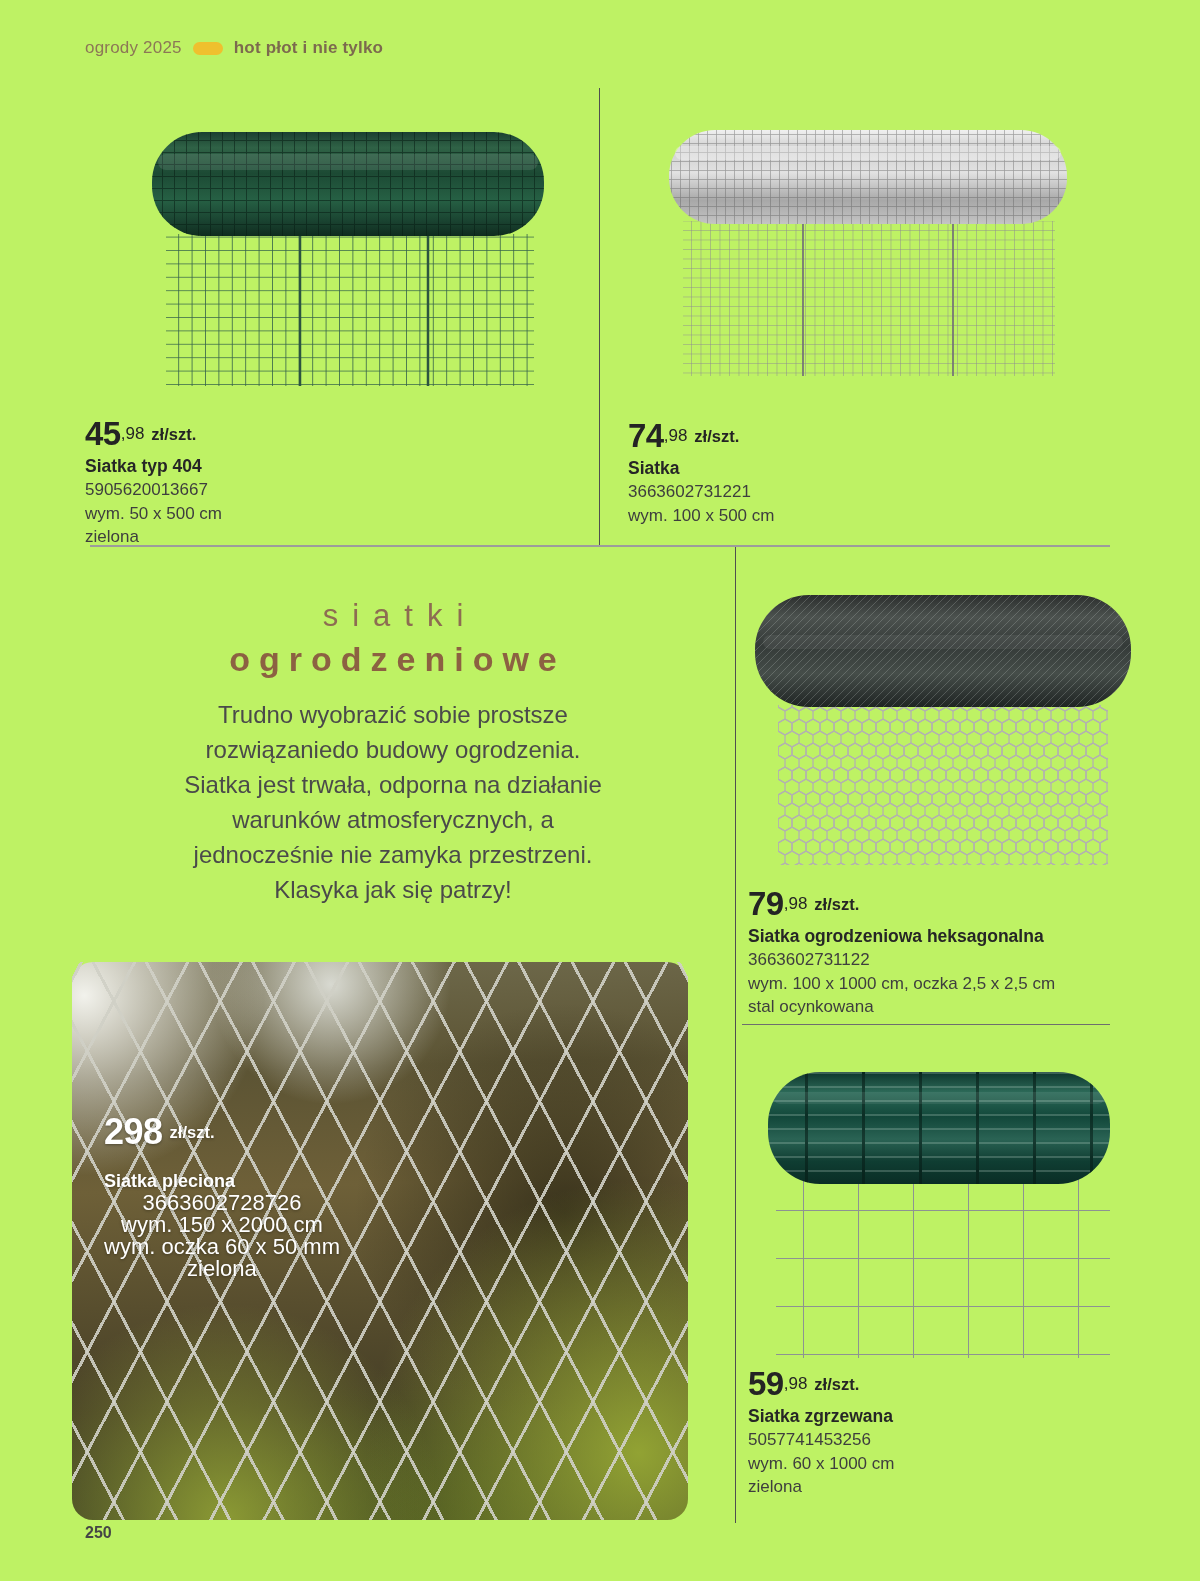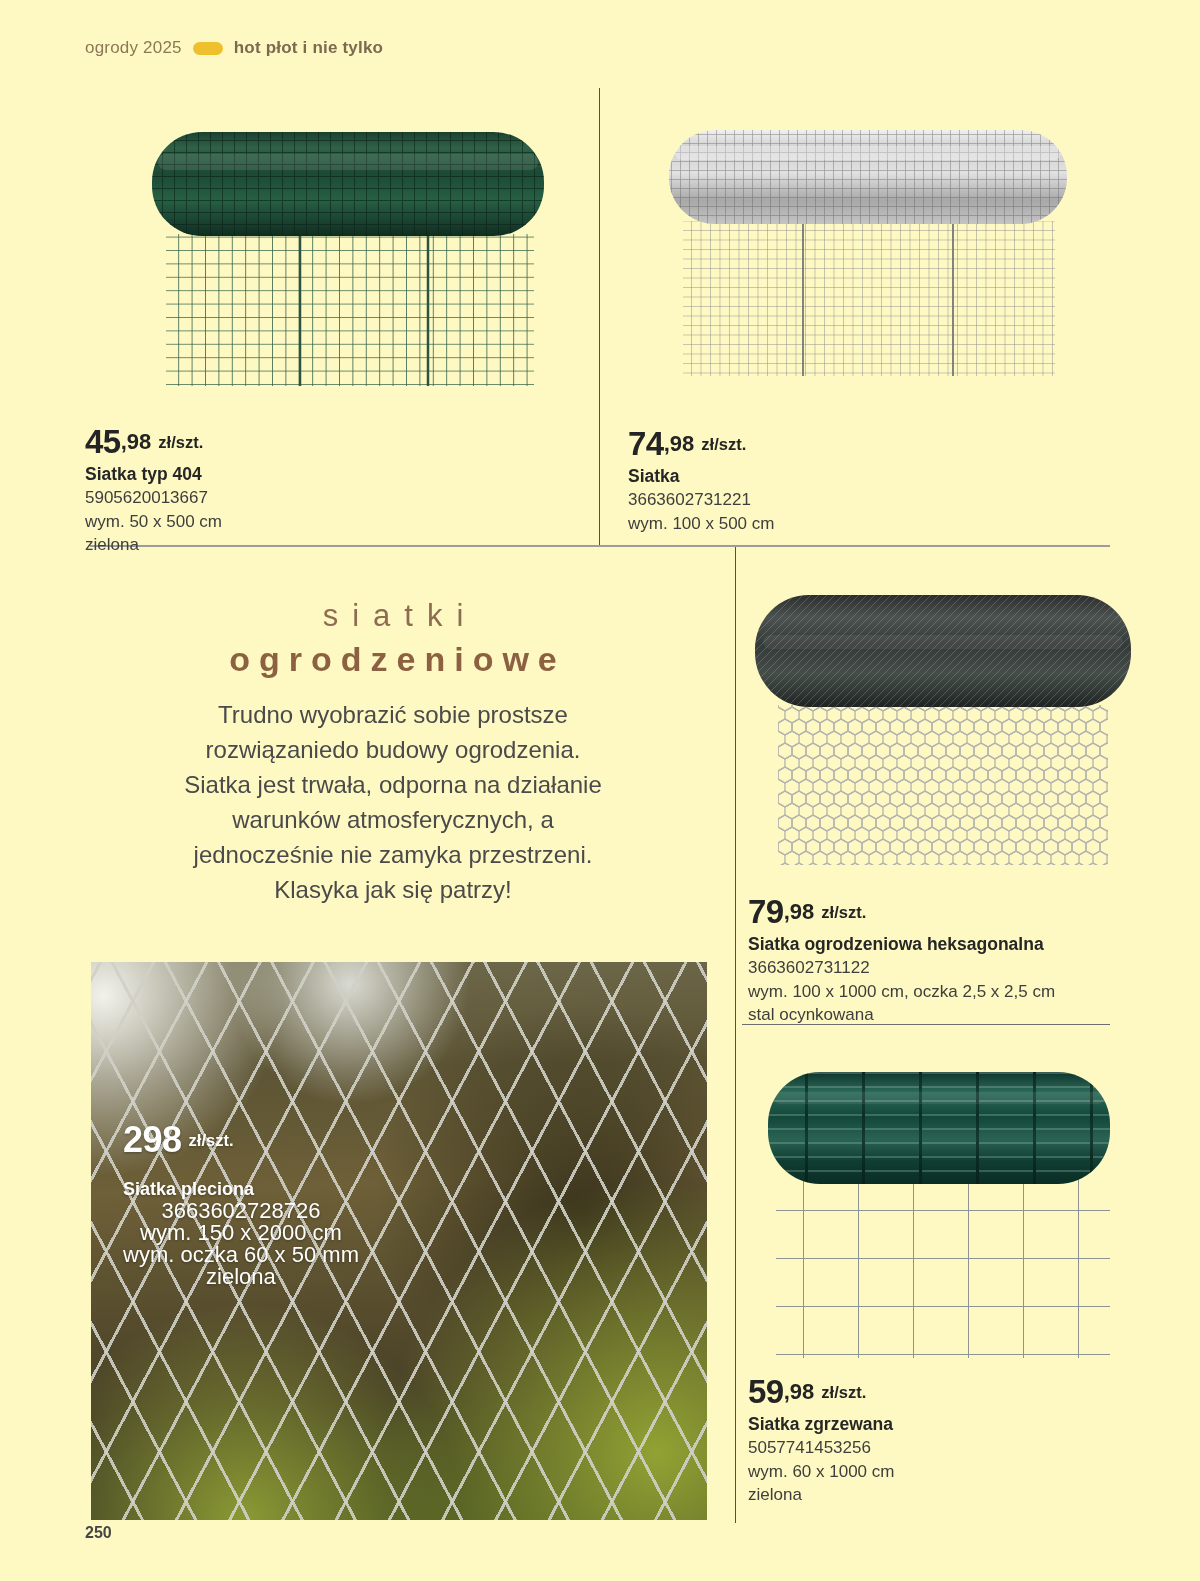--- a/index.html
+++ b/index.html
@@ -1,57 +1,58 @@
 <!DOCTYPE html>
 <html><head>
 <meta charset="utf-8">
 <style>
   html,body{margin:0;padding:0;background:#ffffff;}
   .page{
-    position:relative;width:1200px;height:1581px;background:#fef9c3;overflow:hidden;
+    position:relative;width:1200px;height:1581px;background:#bef264;overflow:hidden;
     font-family:"Liberation Sans",sans-serif;
   }
   
   .hdr{position:absolute;left:85px;top:38px;display:flex;align-items:center;font-size:17px;}
   .hdr-a{color:#8c7756;font-weight:400;letter-spacing:.2px;}
   .pill{width:30px;height:13px;border-radius:7px;background:#efc02e;margin:0 11px;}
   .hdr-b{color:#7c6a4e;font-weight:700;letter-spacing:.2px;}
   
   .vline,.hline{position:absolute;}
   .vline1{left:599px;top:88px;width:1px;height:457px;background:#4f4f4f;}
   .hline1{left:90px;top:545px;width:1020px;height:2px;background:#9c9c9c;}
   .vline2{left:735px;top:547px;width:1px;height:976px;background:#4f4f4f;}
   .hline2{left:742px;top:1024px;width:368px;height:1px;background:#6e6e6e;}
   
   .ptxt{position:absolute;color:#262626;}
-  .price{display:flex;align-items:flex-end;line-height:36px;color:#242424;margin-top:8px;}
+  .price{display:flex;align-items:flex-end;line-height:36px;color:#242424;}
   .p-int{font-size:33px;font-weight:700;letter-spacing:-.5px;}
-  .p-dec{font-size:22px;font-weight:700;}
+  .p-dec{font-size:17px;font-weight:400;}
   .p-unit{font-size:16.5px;font-weight:700;margin-left:7px;}
   .pname{font-size:17.5px;font-weight:700;color:#262626;margin-top:3px;line-height:23px;}
   .pline{font-size:17px;color:#3e3e3e;line-height:23.5px;font-weight:400;}
   
   .feature{position:absolute;left:85px;top:598px;width:616px;text-align:center;}
   .t1{margin:0;font-size:31px;font-weight:400;letter-spacing:14px;color:#8d6c52;text-indent:14px;}
   .t2{margin:6px 0 6px 0;font-size:34px;font-weight:700;letter-spacing:9px;color:#8c6142;text-indent:9px;}
   .para{margin-top:18px;font-size:24px;line-height:35px;color:#4a4a4a;}
   
   .pimg{position:absolute;}
   
   .photo{
-    position:absolute;left:91px;top:962px;width:616px;height:558px;margin:0;
+    position:absolute;left:72px;top:962px;width:616px;height:558px;margin:0;
     background-color:#57502f;
     background-image:
       radial-gradient(circle 300px at 2% 6%, rgba(242,242,236,1) 0%, rgba(242,242,236,0) 60%),
       radial-gradient(circle 200px at 42% 4%, rgba(228,230,224,.9) 0%, rgba(228,230,224,0) 60%),
       radial-gradient(circle 420px at 92% 88%, rgba(150,168,52,.95) 0%, rgba(150,168,52,0) 65%),
       radial-gradient(circle 360px at 25% 100%, rgba(148,164,54,.9) 0%, rgba(148,164,54,0) 60%),
       radial-gradient(circle 340px at 60% 112%, rgba(80,95,30,.9) 0%, rgba(80,95,30,0) 65%),
       radial-gradient(circle 300px at 80% 45%, rgba(42,38,20,.75) 0%, rgba(42,38,20,0) 70%),
       linear-gradient(178deg,#6f6a4c 0%,#5c5434 20%,#6e6038 40%,#584e2e 60%,#463f26 78%,#3a3d22 100%);
+    border-radius: 21px;
   }
   .photo-mesh{
     position:absolute;inset:0;
     background-image:
       repeating-linear-gradient(62deg, rgba(0,0,0,0) 0px, rgba(0,0,0,0) 44px, rgba(208,208,198,.9) 44px, rgba(208,208,198,.9) 47px),
       repeating-linear-gradient(-62deg, rgba(0,0,0,0) 0px, rgba(0,0,0,0) 44px, rgba(208,208,198,.9) 44px, rgba(208,208,198,.9) 47px);
   }
   .photo-txt{position:absolute;left:32px;top:150px;color:#ffffff;text-shadow:0 1px 3px rgba(0,0,0,.35);}
   .photo-txt .price{color:#ffffff;line-height:40px;margin-bottom:6px;}
   .photo-txt .p-int{font-size:36px;}

